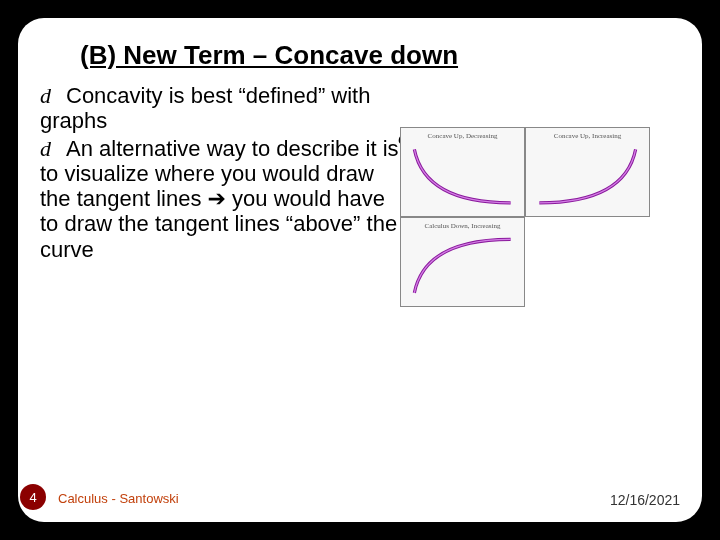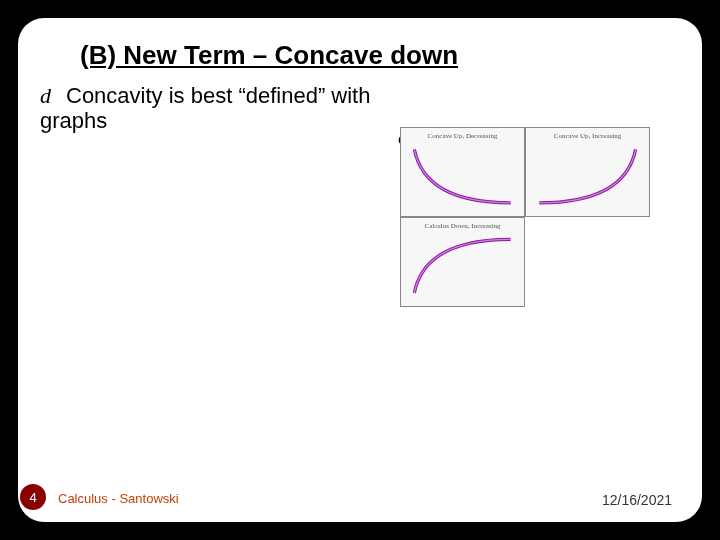--- a/index.html
+++ b/index.html
@@ -110,38 +110,41 @@
   }
   .foot-center {
     position: absolute;
     left: 40px;
     bottom: 16px;
     font-size: 13px;
     color: #c2410c;
   }
   .foot-date {
     position: absolute;
-    right: 30px;
+    right: 22px;
     bottom: 14px;
     font-size: 14px;
     color: #333;
   }
 </style>
 </head>
 <body>
 
 <div class="slide">
   <div class="title">(B) New Term – Concave down</div>
 
   <div class="lone-swash">d</div>
 
   <div class="content-row">
     <div class="text-col">
       <div class="bullet">
         <span class="swash deco">d</span><span>Concavity is best “defined” with graphs</span>
+      </div>
+      <div class="bullet">
+        <span class="swash deco">d</span><span>An alternative way to describe it is to visualize where you would draw the tangent lines ➔ you would have to draw the tangent lines “above” the curve</span>
       </div>
     </div>
 
     <div class="img-col">
       <div class="grid2x2">
         <div class="cell">
           <div class="cell-label">Concave Up, Decreasing</div>
           <svg class="curve" viewBox="0 0 100 60">
             <path d="M 5 5 Q 15 55 95 55" stroke="#8a1a9c" stroke-width="3" fill="none"></path>
             <path d="M 5 5 Q 15 55 95 55" stroke="#d47fe6" stroke-width="1.2" fill="none"></path>

